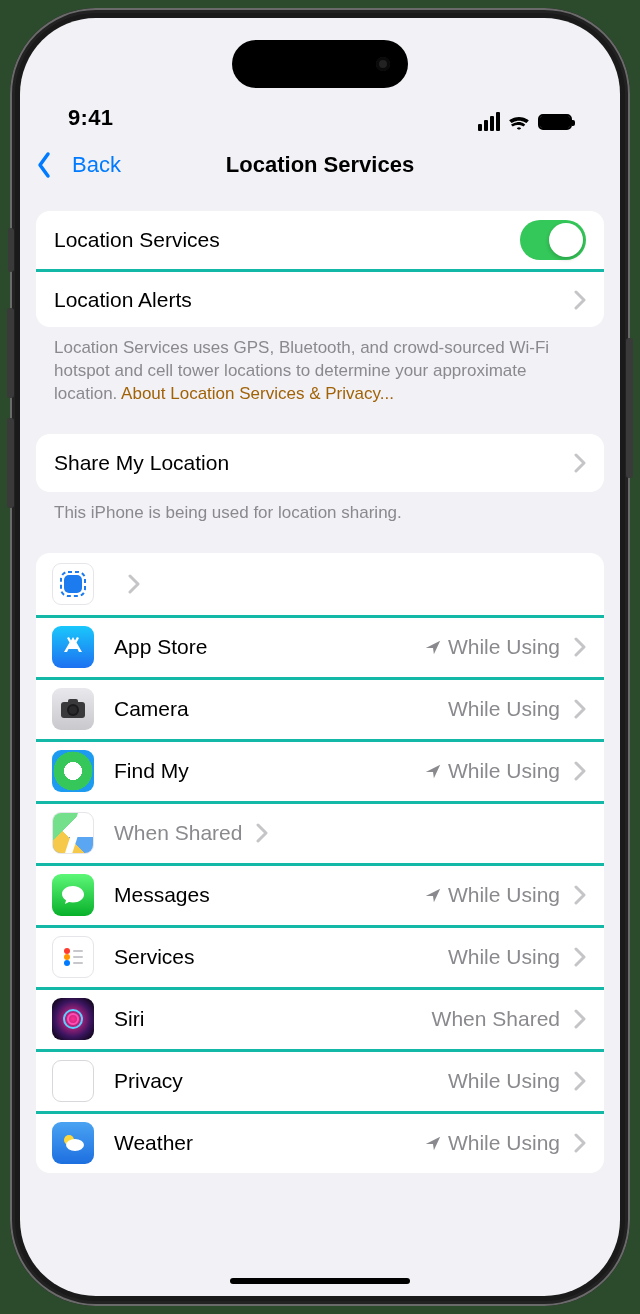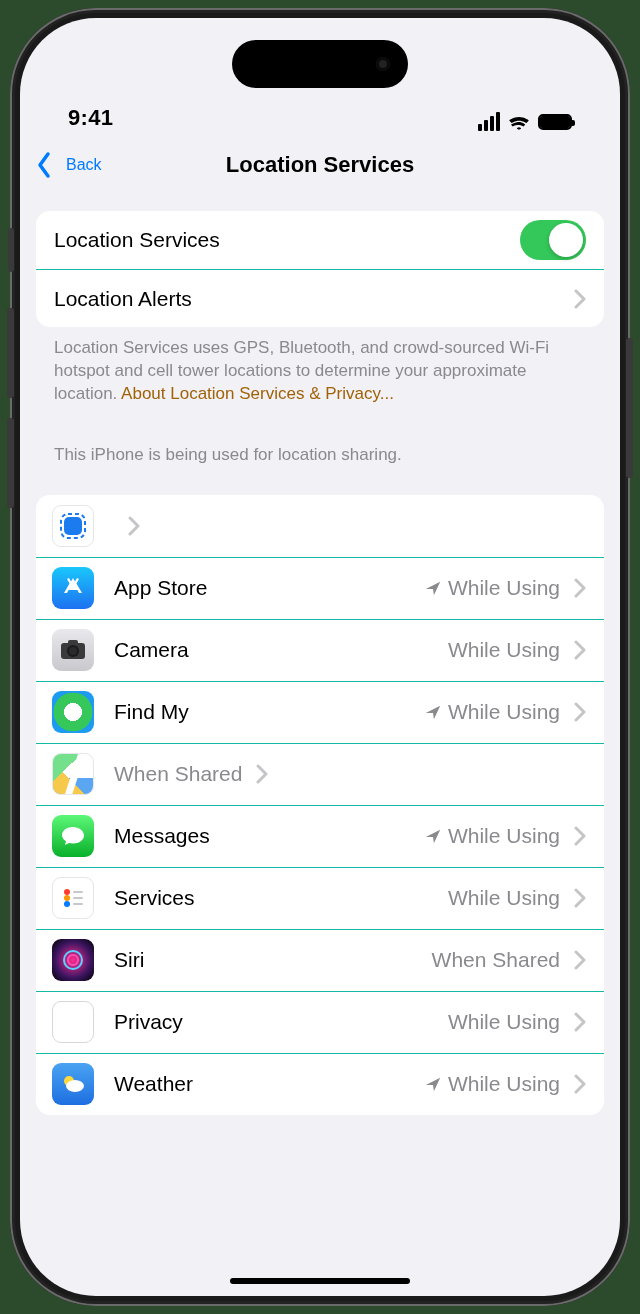--- a/index.html
+++ b/index.html
@@ -66,35 +66,35 @@
 .battery::after { content:""; position:absolute; right:-5px; top:4px; width:3px; height:6px; background:#000; border-radius:0 2px 2px 0;}
 .battery i { display:block; background:#000; width:100%; height:100%; border-radius:2px;}
 
 .nav-bar {
   height: 56px;
   position: relative;
   display:flex; align-items:center; justify-content:center;
 }
 .back-btn {
   position:absolute; left:16px; top:0; height:100%;
-  display:flex; align-items:center; gap:14px;
-  color:#007aff; font-size:16px; cursor:pointer;
+  display:flex; align-items:center; gap:20px;
+  color:#007aff; font-size:22px; cursor:pointer;
 }
 .back-chevron { width:16px; height:28px; }
 .nav-title { font-size:22px; font-weight:600; color:#000; }
 
 .content { padding: 18px 16px 0 16px; height: calc(100% - 142px); overflow:hidden; }
 
 .group { background:#fff; border-radius:14px; overflow:hidden; }
 .row {
   display:flex; align-items:center;
   padding: 0 18px;
   min-height: 58px;
   font-size:21px; color:#000;
-  border-top:1px solid #14b8a6;
+  border-top:3px solid #14b8a6;
 }
 .row:first-child { border-top:none; }
 .row .label { flex:1; }
 .row .status { color:#8a8a8e; font-size:21px; display:flex; align-items:center; gap:6px;}
 .chevron { width:12px; height:20px; margin-left:14px; flex-shrink:0;}
 .chevron path { stroke:#c5c5c8; stroke-width:3; fill:none; stroke-linecap:round; stroke-linejoin:round;}
 
 .toggle { width:66px; height:40px; background:#34c759; border-radius:20px; position:relative; cursor:pointer;}
 .toggle::after { content:""; position:absolute; right:3px; top:3px; width:34px; height:34px; background:#fff; border-radius:50%; box-shadow:0 2px 4px rgba(0,0,0,.2);}
 
@@ -182,20 +182,28 @@
             </svg>
         </div>
       </div>
 
       <div class="footer-text">
         <span>Location Services uses GPS, Bluetooth, and crowd-sourced Wi-Fi hotspot and cell tower locations to determine your approximate location. </span><a href="#">About Location Services &amp; Privacy...</a>
       </div>
 
       <div class="sep"></div>
 
+      <div class="group">
+        <div class="row">
+          <div class="label">Share My Location</div>
+          <svg class="chevron" viewBox="0 0 12 20">
+              <path d="M2 2 L10 10 L2 18"></path>
+            </svg>
+        </div>
+      </div>
 
       <div class="footer-text">This iPhone is being used for location sharing.</div>
 
       <div class="sep"></div>
 
       <div class="group" id="apps-group">
           <div class="row app-row">
             <div class="app-icon ic-appclips">
               <svg width="30" height="30" viewBox="0 0 30 30">
                 <rect x="6" y="6" width="18" height="18" rx="5" fill="#1d7bf0"></rect>

